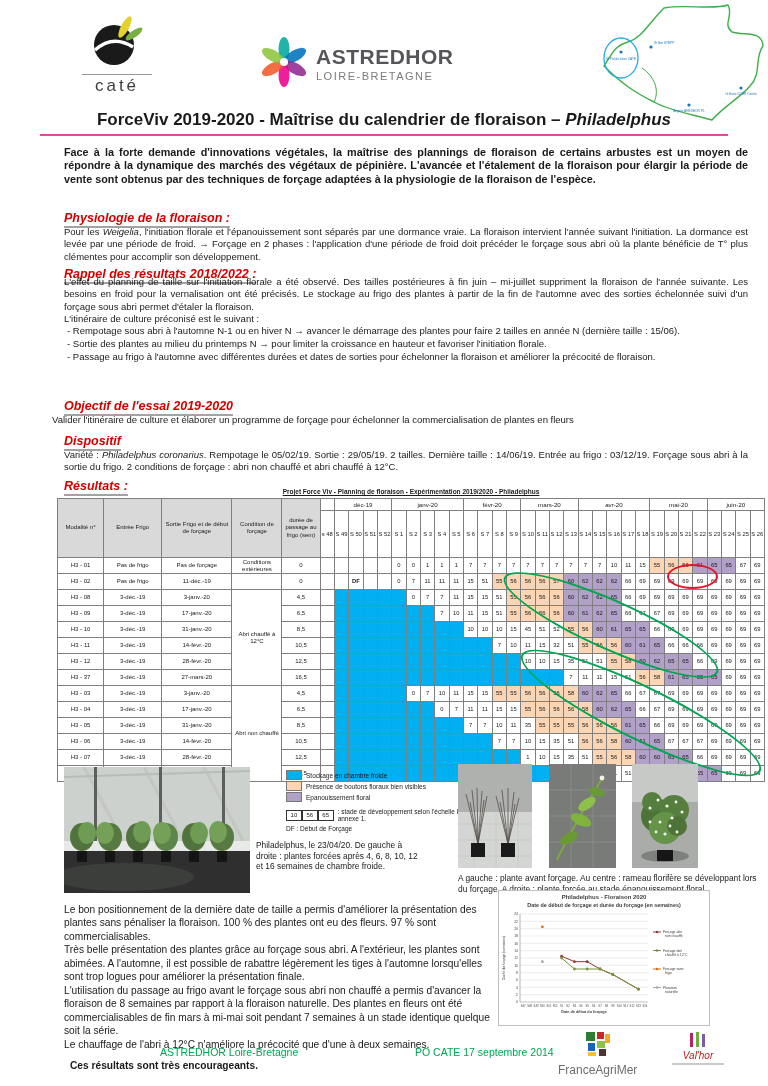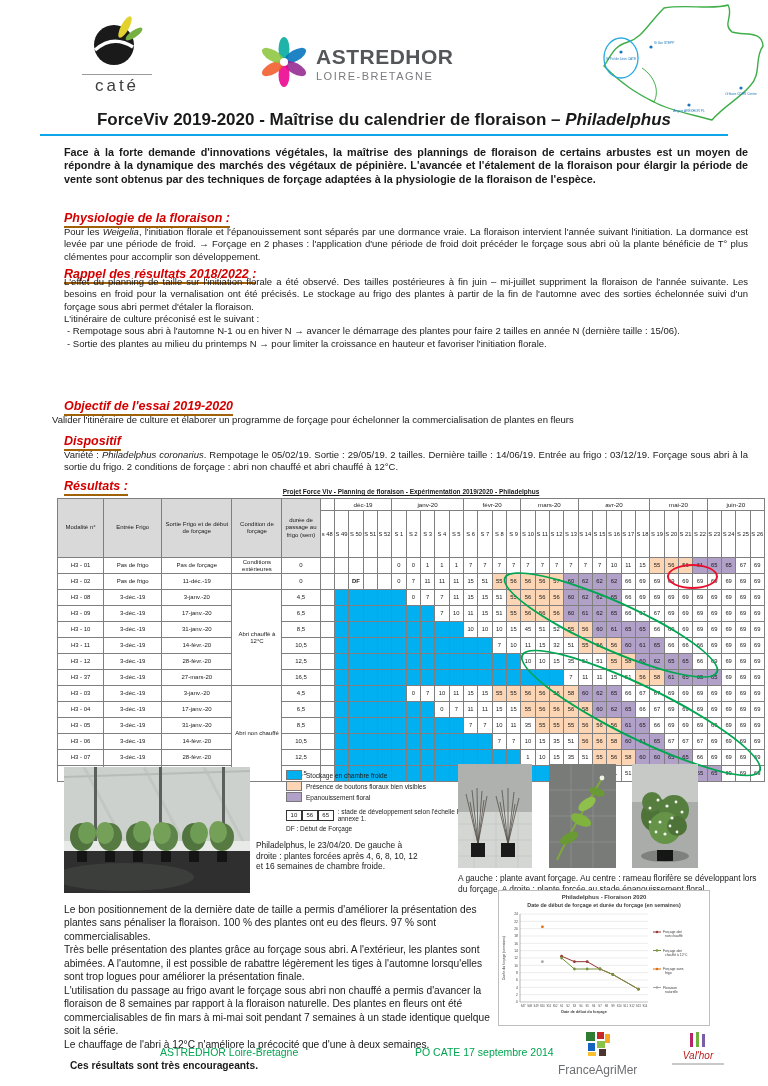--- a/index.html
+++ b/index.html
@@ -9,26 +9,26 @@
   
   .cate-wrap{left:82px;top:14px;width:70px;text-align:center;}
   .cate-name{font-size:17px;letter-spacing:3px;color:#3d3d3f;margin-top:-2px;border-top:1px solid #9a9a9a;padding-top:1px;}
   .ast-wrap{left:258px;top:36px;display:flex;align-items:flex-start;}
   .ast-text{margin-left:6px;}
   .ast-name{font-size:21px;font-weight:bold;color:#55565a;letter-spacing:.5px;line-height:1;margin-top:10px;}
   .ast-region{font-size:11px;color:#7a7b7e;letter-spacing:1.5px;margin-top:3px;}
   .map-wrap{left:594px;top:2px;}
   
   .page-title{left:40px;top:110px;width:688px;text-align:center;font-size:17px;font-weight:bold;
-              border-bottom:2px solid #0ea5e9;padding-bottom:4px;}
+              border-bottom:2px solid #ec4899;padding-bottom:4px;}
   .page-title .it{font-style:italic;}
   
   .intro{left:64px;top:146px;width:684px;font-size:10.8px;font-weight:bold;text-align:justify;line-height:1.25;}
   .sec-head{color:#d40000;font-weight:bold;font-style:italic;font-size:12.5px;
-            border-bottom:2px solid #a16207;padding-bottom:1px;display:inline-block;}
+            border-bottom:2px solid #a3a3a3;padding-bottom:1px;display:inline-block;}
   .body-txt{font-size:9.5px;text-align:justify;line-height:1.3;width:684px;}
   .bullet{font-size:9.5px;line-height:1.35;padding-left:10px;text-indent:-7px;}
   
   .tbl-title{left:57px;top:488px;width:708px;text-align:center;font-size:6.5px;font-weight:bold;text-decoration:underline;}
   #planning-table{position:absolute;left:57px;top:498px;width:708px;border-collapse:collapse;table-layout:fixed;border:1.5px solid #404040;}
   #planning-table th,#planning-table td{border:1px solid #7f7f7f;padding:0;text-align:center;vertical-align:middle;overflow:hidden;}
   #planning-table th.fh{background:#d9d9d9;font-size:6px;font-weight:normal;line-height:1.2;padding:1px;}
   #planning-table th.mo{font-size:6.2px;font-weight:normal;height:11px;background:#fff;}
   #planning-table th.wk{font-size:5.8px;font-weight:normal;background:#fff;height:46px;}
   #planning-table tbody td{font-size:5.8px;height:15px;line-height:1;}
@@ -124,20 +124,21 @@
 
 <div class="abs" style="left:64px;top:208px;"><span class="sec-head">Physiologie de la floraison :</span></div>
 <div class="abs body-txt" style="left:64px;top:226px;"><span>Pour les </span><i>Weigelia</i><span>, l'initiation florale et l'épanouissement sont séparés par une dormance vraie. La floraison intervient l'année suivant l'initiation. La dormance est levée par une période de froid. → Forçage en 2 phases : l'application d'une période de froid doit précéder le forçage sous abri où la plante bénéficie de T° plus clémentes pour accomplir son développement.</span></div>
 
 <div class="abs" style="left:64px;top:264px;"><span class="sec-head">Rappel des résultats 2018/2022 :</span></div>
 <div class="abs" style="left:64px;top:276px;width:684px;">
   <div class="body-txt">L'effet du planning de taille sur l'initiation florale a été observé. Des tailles postérieures à fin juin – mi-juillet suppriment la floraison de l'année suivante. Les besoins en froid pour la vernalisation ont été précisés. Le stockage au frigo des plantes à partir de la fin de l'automne avec des sorties échelonnée suivi d'un forçage sous abri permet d'étaler la floraison.</div>
   <div class="body-txt">L'itinéraire de culture préconisé est le suivant :</div>
   <div class="bullet">-  Rempotage sous abri à l'automne N-1 ou en hiver N → avancer le démarrage des plantes pour faire 2 tailles en année N (dernière taille : 15/06).</div>
   <div class="bullet">-  Sortie des plantes au milieu du printemps N → pour limiter la croissance en hauteur et favoriser l'initiation florale.</div>
+  <div class="bullet">-  Passage au frigo à l'automne avec différentes durées et dates de sorties pour échelonner la floraison et améliorer la précocité de floraison.</div>
 </div>
 
 <div class="abs" style="left:64px;top:396px;"><span class="sec-head">Objectif de l'essai 2019-2020</span></div>
 <div class="abs body-txt" style="left:52px;top:414px;">Valider l'itinéraire de culture et élaborer un programme de forçage pour échelonner la commercialisation de plantes en fleurs</div>
 
 <div class="abs" style="left:64px;top:431px;"><span class="sec-head">Dispositif</span></div>
 <div class="abs body-txt" style="left:64px;top:449px;"><span>Variété : </span><i>Philadelphus coronarius</i><span>. Rempotage le 05/02/19. Sortie : 29/05/19. 2 tailles. Dernière taille : 14/06/19. Entrée au frigo : 03/12/19. Forçage sous abri à la sortie du frigo. 2 conditions de forçage : abri non chauffé et abri chauffé à 12°C.</span></div>
 
 <div class="abs" style="left:64px;top:476px;"><span class="sec-head">Résultats :</span></div>
 

